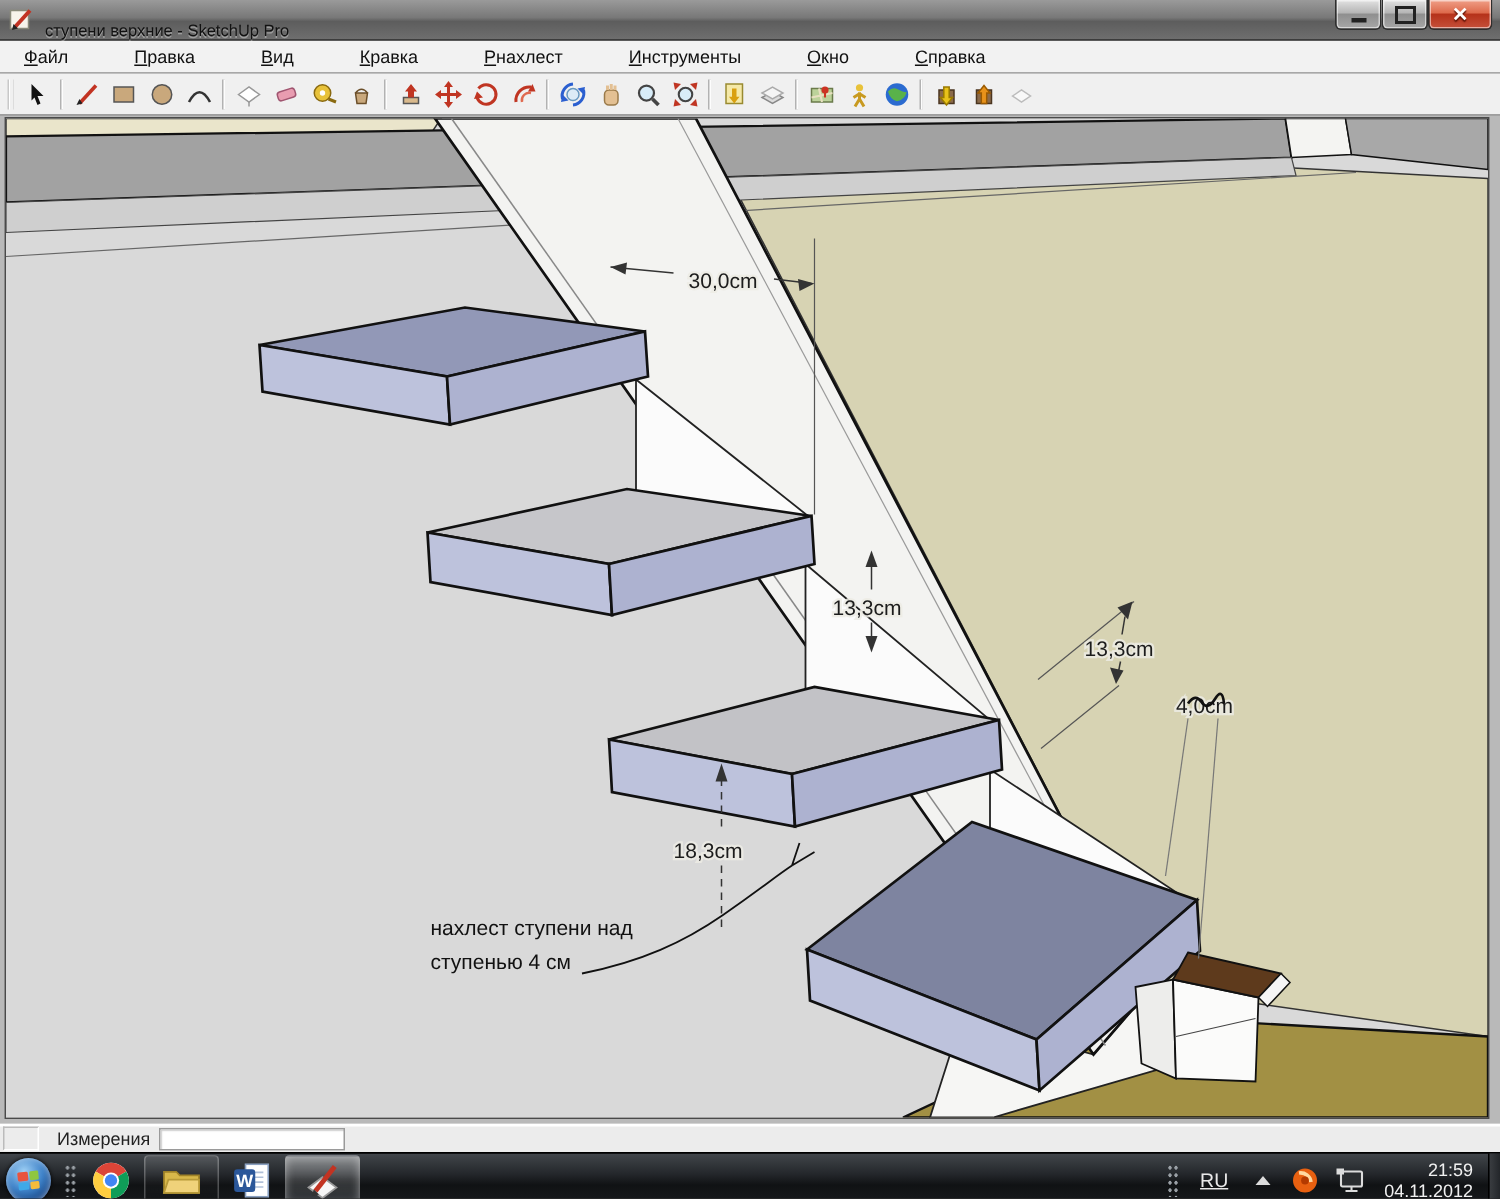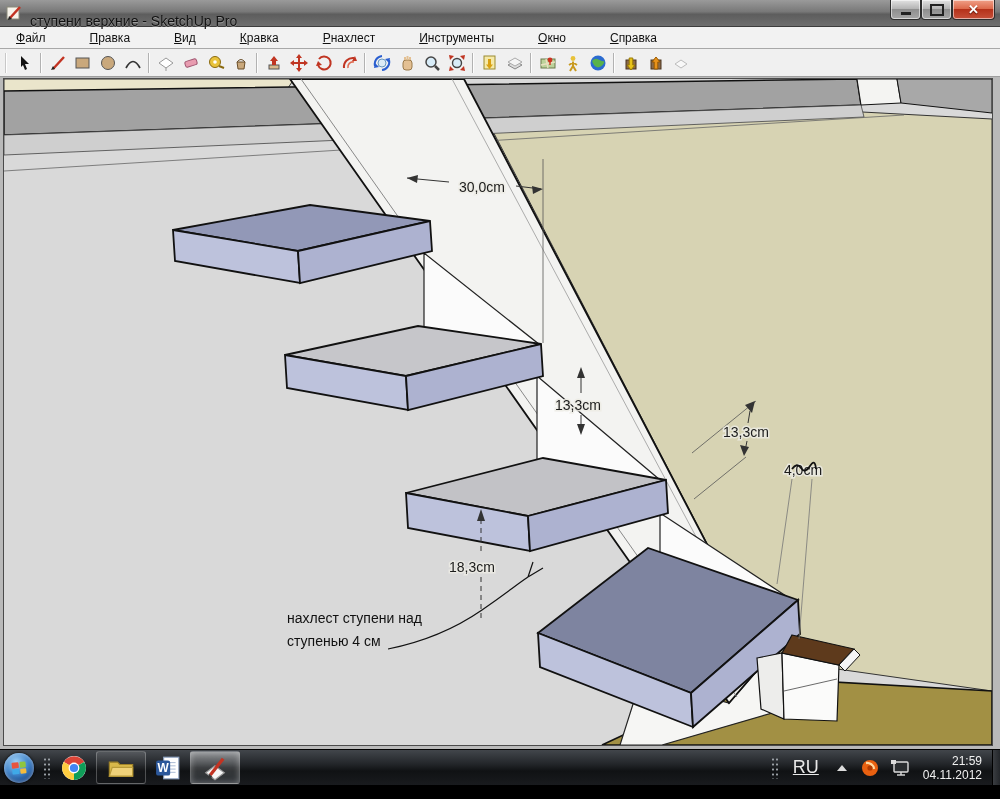--- a/index.html
+++ b/index.html
@@ -4,21 +4,21 @@
 <style>
   html,body{margin:0;padding:0;background:#000;}
   .screen{position:relative;width:1000px;height:799px;overflow:hidden;
           font-family:"Liberation Sans",sans-serif;-webkit-user-select:none;user-select:none;}
 
   
   .titlebar{height:26px;display:flex;align-items:center;
     background:linear-gradient(#9a9a9a,#787878 45%,#5d5d5d 55%,#6e6e6e);
     border-bottom:1px solid #3c3c3c;position:relative;}
   .titlebar .appicon{width:18px;height:18px;margin:0 6px 0 6px;}
-  .titlebar .title{font-size:14px;color:#111;text-shadow:0 1px 0 rgba(255,255,255,.35);margin-top:16px;}
+  .titlebar .title{font-size:11px;color:#111;text-shadow:0 1px 0 rgba(255,255,255,.35);margin-top:16px;}
   .winbtns{position:absolute;top:0;right:5px;display:flex;}
   .winbtn{height:19px;border:1px solid #2e2e2e;border-top:none;
     border-radius:0 0 4px 4px;display:flex;align-items:center;justify-content:center;
     background:linear-gradient(#e3e3e3,#b5b5b5 45%,#8f8f8f 50%,#a7a7a7);
     box-shadow:inset 0 0 0 1px rgba(255,255,255,.55);}
   .winbtn.min,.winbtn.max{width:29px;}
   .winbtn.close{width:41px;background:linear-gradient(#f0a088,#dd6a4c 45%,#b5321a 50%,#c6503a);}
   .glyph-min{width:10px;height:3px;background:#222;margin-top:8px;}
   .glyph-max{width:10px;height:8px;border:2px solid #222;}
   .glyph-close{color:#fff;font-weight:bold;font-size:13px;text-shadow:0 1px 1px #5a0e00;}
@@ -64,21 +64,21 @@
   .flag .f3{background:#3fa9e8;}.flag .f4{background:#f4bb3b;}
   .tb-dots{width:8px;height:22px;margin:0 4px;
     background:radial-gradient(circle,#9aa0a6 1px,transparent 1.2px);background-size:4px 5px;}
   .task-icon{width:34px;height:31px;display:flex;align-items:center;justify-content:center;margin:0 2px;border-radius:3px;}
   .task-btn{width:48px;height:31px;display:flex;align-items:center;justify-content:center;margin:0 3px;
     border:1px solid rgba(255,255,255,.25);border-radius:3px;
     background:linear-gradient(rgba(255,255,255,.12),rgba(255,255,255,.03) 50%,rgba(0,0,0,.15));}
   .task-btn.active{background:linear-gradient(rgba(255,255,255,.42),rgba(255,255,255,.16) 50%,rgba(120,130,140,.25));
     box-shadow:inset 0 0 6px rgba(255,255,255,.35);}
   .tray{position:absolute;right:0;top:0;height:35px;display:flex;align-items:center;}
-  .tray-lang{color:#e8e8e8;font-size:18px;margin:0 10px;text-decoration:underline;}
+  .tray-lang{color:#e8e8e8;font-size:13px;margin:0 10px;text-decoration:underline;}
   .tray-up{width:0;height:0;border-left:5px solid transparent;border-right:5px solid transparent;
     border-bottom:6px solid #dcdcdc;margin:0 8px;}
   .tray-ico{width:20px;height:20px;margin:0 5px;display:flex;align-items:center;justify-content:center;}
   .clock{color:#f0f0f0;font-size:12px;text-align:right;line-height:14px;margin:0 10px 0 8px;}
   .show-desktop{width:7px;height:35px;border-left:1px solid #000;
     background:linear-gradient(90deg,#3a3d41,#23262a);}
 </style>
 </head>
 <body>
 
@@ -383,20 +383,25 @@
         <text class="dimtext" x="468" y="493" text-anchor="middle">18,3cm</text>
 
         <path d="M384,570 C424,562 452,549 478,531 S512,506 524,498" fill="none" stroke="#111" stroke-width="1.2"></path>
         <path d="M524,498 l15,-9 m-15,9 l5,-15" fill="none" stroke="#111" stroke-width="1.2"></path>
         <text class="anntext" x="283" y="544">нахлест ступени над</text>
         <text class="anntext" x="283" y="567">ступенью 4 см</text>
       </svg>
     </div>
   </div>
 
+  <div class="statusbar">
+    <div class="sb-grip"></div>
+    <span class="sb-label">Измерения</span>
+    <div class="sb-input"></div>
+  </div>
 
   <div class="taskbar">
     <div class="orb">
       <div class="flag">
           <i class="f1"></i>
           <i class="f2"></i>
           <i class="f3"></i>
           <i class="f4"></i>
         </div>
     </div>

